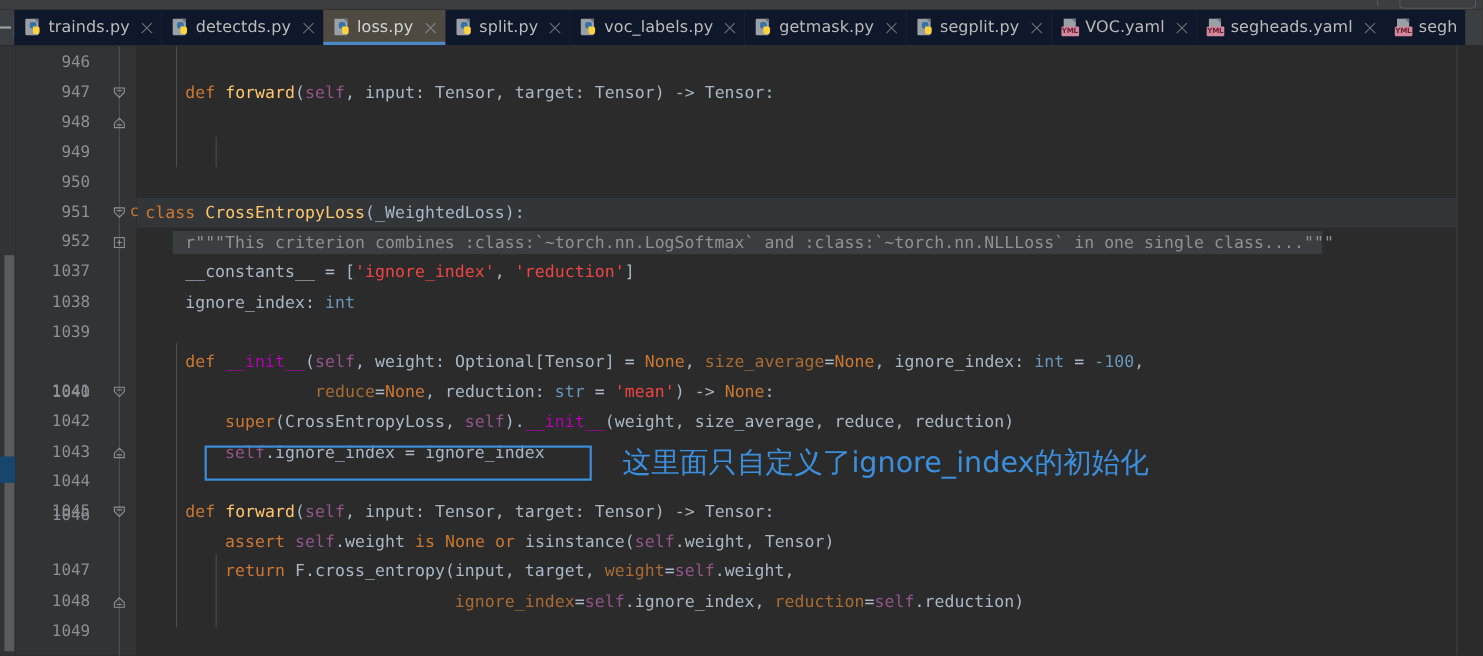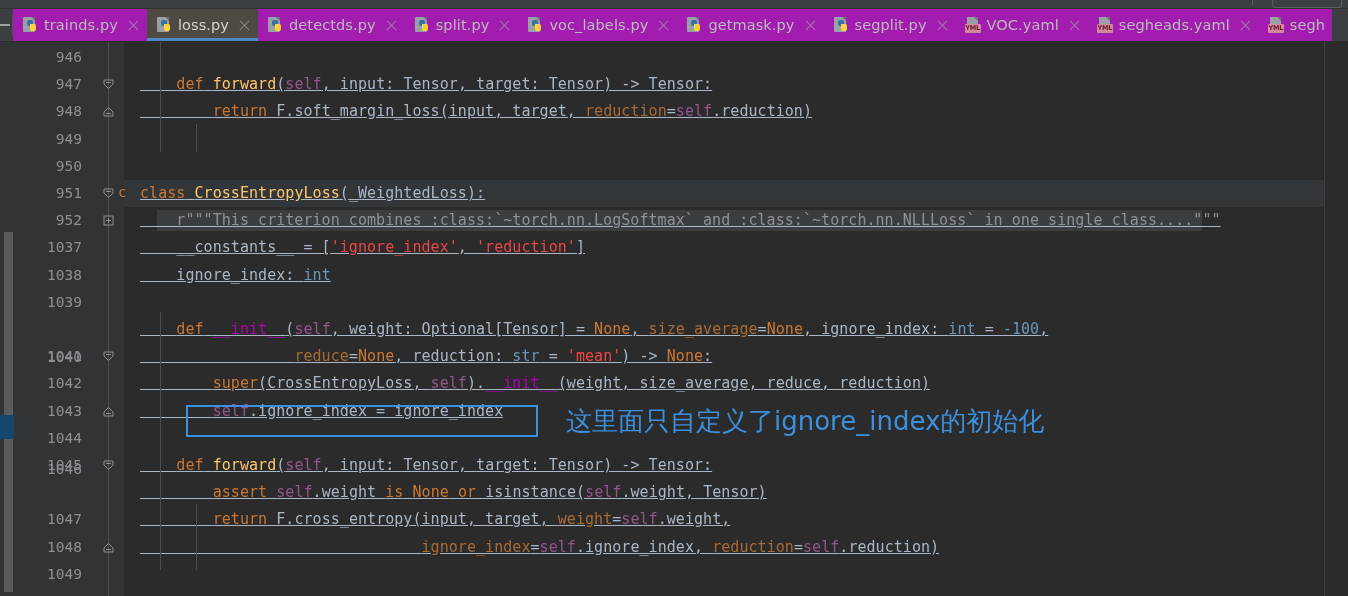--- a/index.html
+++ b/index.html
@@ -69,21 +69,21 @@
     flex: 0 0 1px;
     background: #4e5254;
     margin: 6px 0;
   }
   .tab {
     display: flex;
     align-items: center;
     padding: 0 7px 0 9px;
     flex: 0 0 auto;
     position: relative;
-    background: #a21caf;
+    background: #0f172a;
     white-space: nowrap;
   }
   .tab.active {
     background: #4e4a42;
   }
   .tab.active::after {
     content: "";
     position: absolute;
     left: 0; right: 0; bottom: 0;
     height: 3px;
@@ -234,29 +234,28 @@
   .fold-mark svg { display: block; }
   .code-area {
     position: absolute;
     left: 124px; top: 0;
     width: 1200px; height: 554px;
     background: #2b2b2b;
     overflow: hidden;
   }
   .code-line {
     position: absolute;
-    left: 16px;
+    left: 8px;
     height: 27.2px;
     line-height: 27.2px;
     white-space: pre;
     font-family: "DejaVu Sans Mono", "Liberation Mono", monospace;
     font-size: 15px;
     color: #a9b7c6;
     letter-spacing: 0.05px;
-    text-decoration: underline;
   }
   .indent-guide {
     position: absolute;
     width: 1px;
     background: #4a4d4f;
   }
   .folded-hl {
     position: absolute;
     left: 33px;
     height: 21px;
@@ -321,39 +320,39 @@
     <span class="tab-icon ico-py">
       <span class="doc"></span>
         <span class="fold"></span>
         <span class="snake-b"></span>
         <span class="snake-y"></span>
     </span>
     <span class="tab-label">trainds.py</span>
     <span class="tab-close"></span>
   </div>
 
+  <div class="tab">
+    <span class="tab-icon ico-py">
+      <span class="doc"></span>
+        <span class="fold"></span>
+        <span class="snake-b"></span>
+        <span class="snake-y"></span>
+    </span>
+    <span class="tab-label">detectds.py</span>
+    <span class="tab-close"></span>
+  </div>
+
   <div class="tab active">
     <span class="tab-icon ico-py">
       <span class="doc"></span>
         <span class="fold"></span>
         <span class="snake-b"></span>
         <span class="snake-y"></span>
     </span>
     <span class="tab-label">loss.py</span>
-    <span class="tab-close"></span>
-  </div>
-
-  <div class="tab">
-    <span class="tab-icon ico-py">
-      <span class="doc"></span>
-        <span class="fold"></span>
-        <span class="snake-b"></span>
-        <span class="snake-y"></span>
-    </span>
-    <span class="tab-label">detectds.py</span>
     <span class="tab-close"></span>
   </div>
 
   <div class="tab">
     <span class="tab-icon ico-py">
       <span class="doc"></span>
         <span class="fold"></span>
         <span class="snake-b"></span>
         <span class="snake-y"></span>
     </span>
@@ -451,21 +450,20 @@
       <div class="gutter-line" style="top: 414px;">1046</div>
       <div class="gutter-line" style="top: 464.4px;">1047</div>
       <div class="gutter-line" style="top: 491.6px;">1048</div>
       <div class="gutter-line" style="top: 518.8px;">1049</div>
     </div>
   <div class="fold-rail"></div>
 
   <div class="code-area">
       <div class="code-line" style="top: 2px;"></div>
       <div class="code-line" style="top: 29.2px;">    <span class="t-kw">def</span> <span class="t-fn">forward</span>(<span class="t-self">self</span>, input: Tensor, target: Tensor) -&gt; Tensor:</div>
-      <div class="code-line" style="top: 56.4px;">        <span class="t-kw">return</span> F.soft_margin_loss(input, target, <span class="t-kwarg">reduction</span>=<span class="t-self">self</span>.reduction)</div>
       <div class="code-line" style="top: 83.6px;"></div>
       <div class="code-line" style="top: 110.8px;"></div>
       <div class="line-hl-951" style="top: 138px; width: 1200px;"></div>
       <div class="code-line" style="top: 138px;"><span class="t-kw">class</span> <span class="t-fn">CrossEntropyLoss</span>(_WeightedLoss):</div>
       <div class="folded-hl" style="top: 168.2px; width: 1045.3px;"></div>
       <div class="code-line" style="top: 165.2px;"><span class="t-doc">    r"""This criterion combines :class:`~torch.nn.LogSoftmax` and :class:`~torch.nn.NLLLoss` in one single class...."""</span></div>
       <div class="code-line" style="top: 192.4px;">    __constants__ = [<span class="t-str">'ignore_index'</span>, <span class="t-str">'reduction'</span>]</div>
       <div class="code-line" style="top: 219.6px;">    ignore_index: <span class="t-type">int</span></div>
       <div class="code-line" style="top: 246.8px;"></div>
       <div class="code-line" style="top: 274px;">    <span class="t-kw">def</span> <span class="t-init">__init__</span>(<span class="t-self">self</span>, weight: Optional[Tensor] = <span class="t-kw">None</span>, <span class="t-kwarg">size_average</span>=<span class="t-kw">None</span>, ignore_index: <span class="t-type">int</span> = <span class="t-num">-100</span>,</div>

